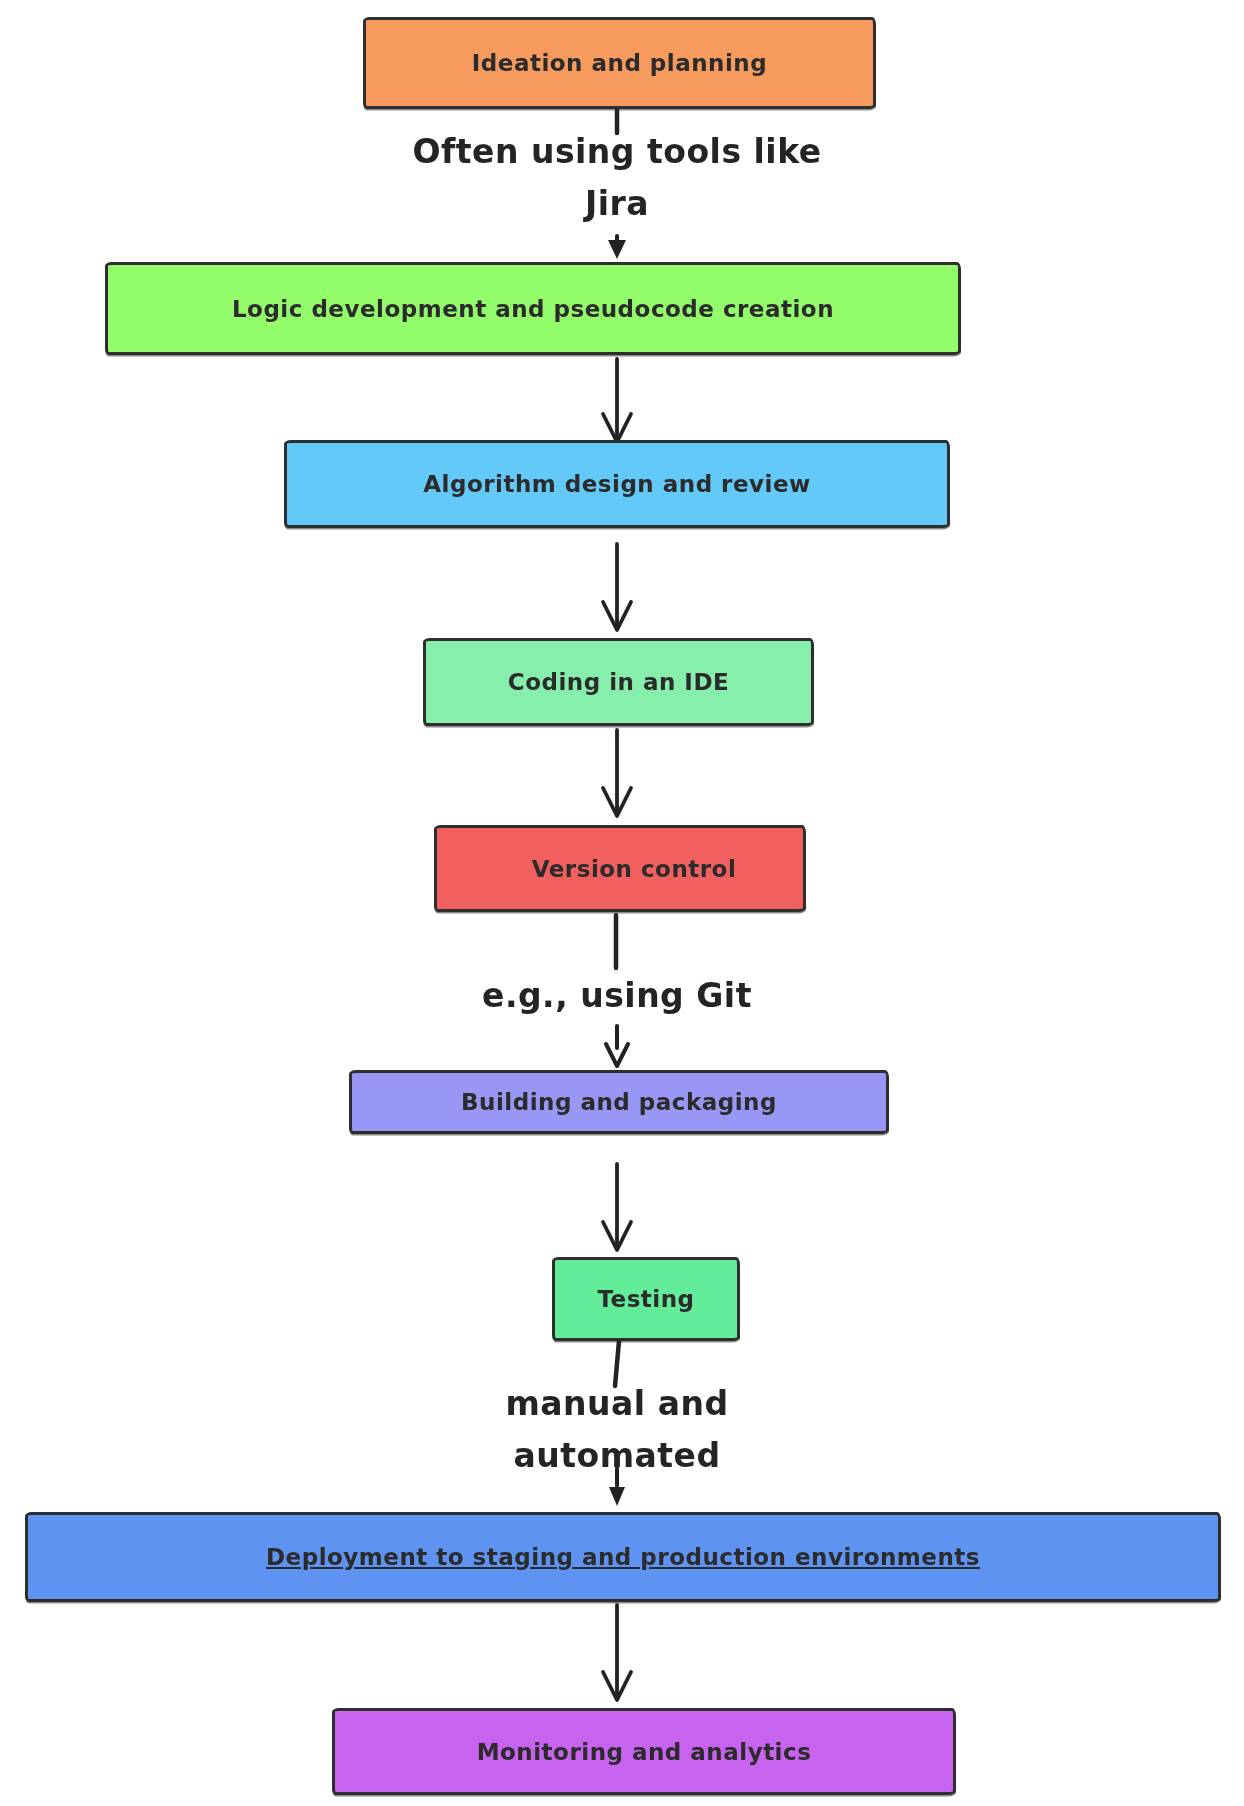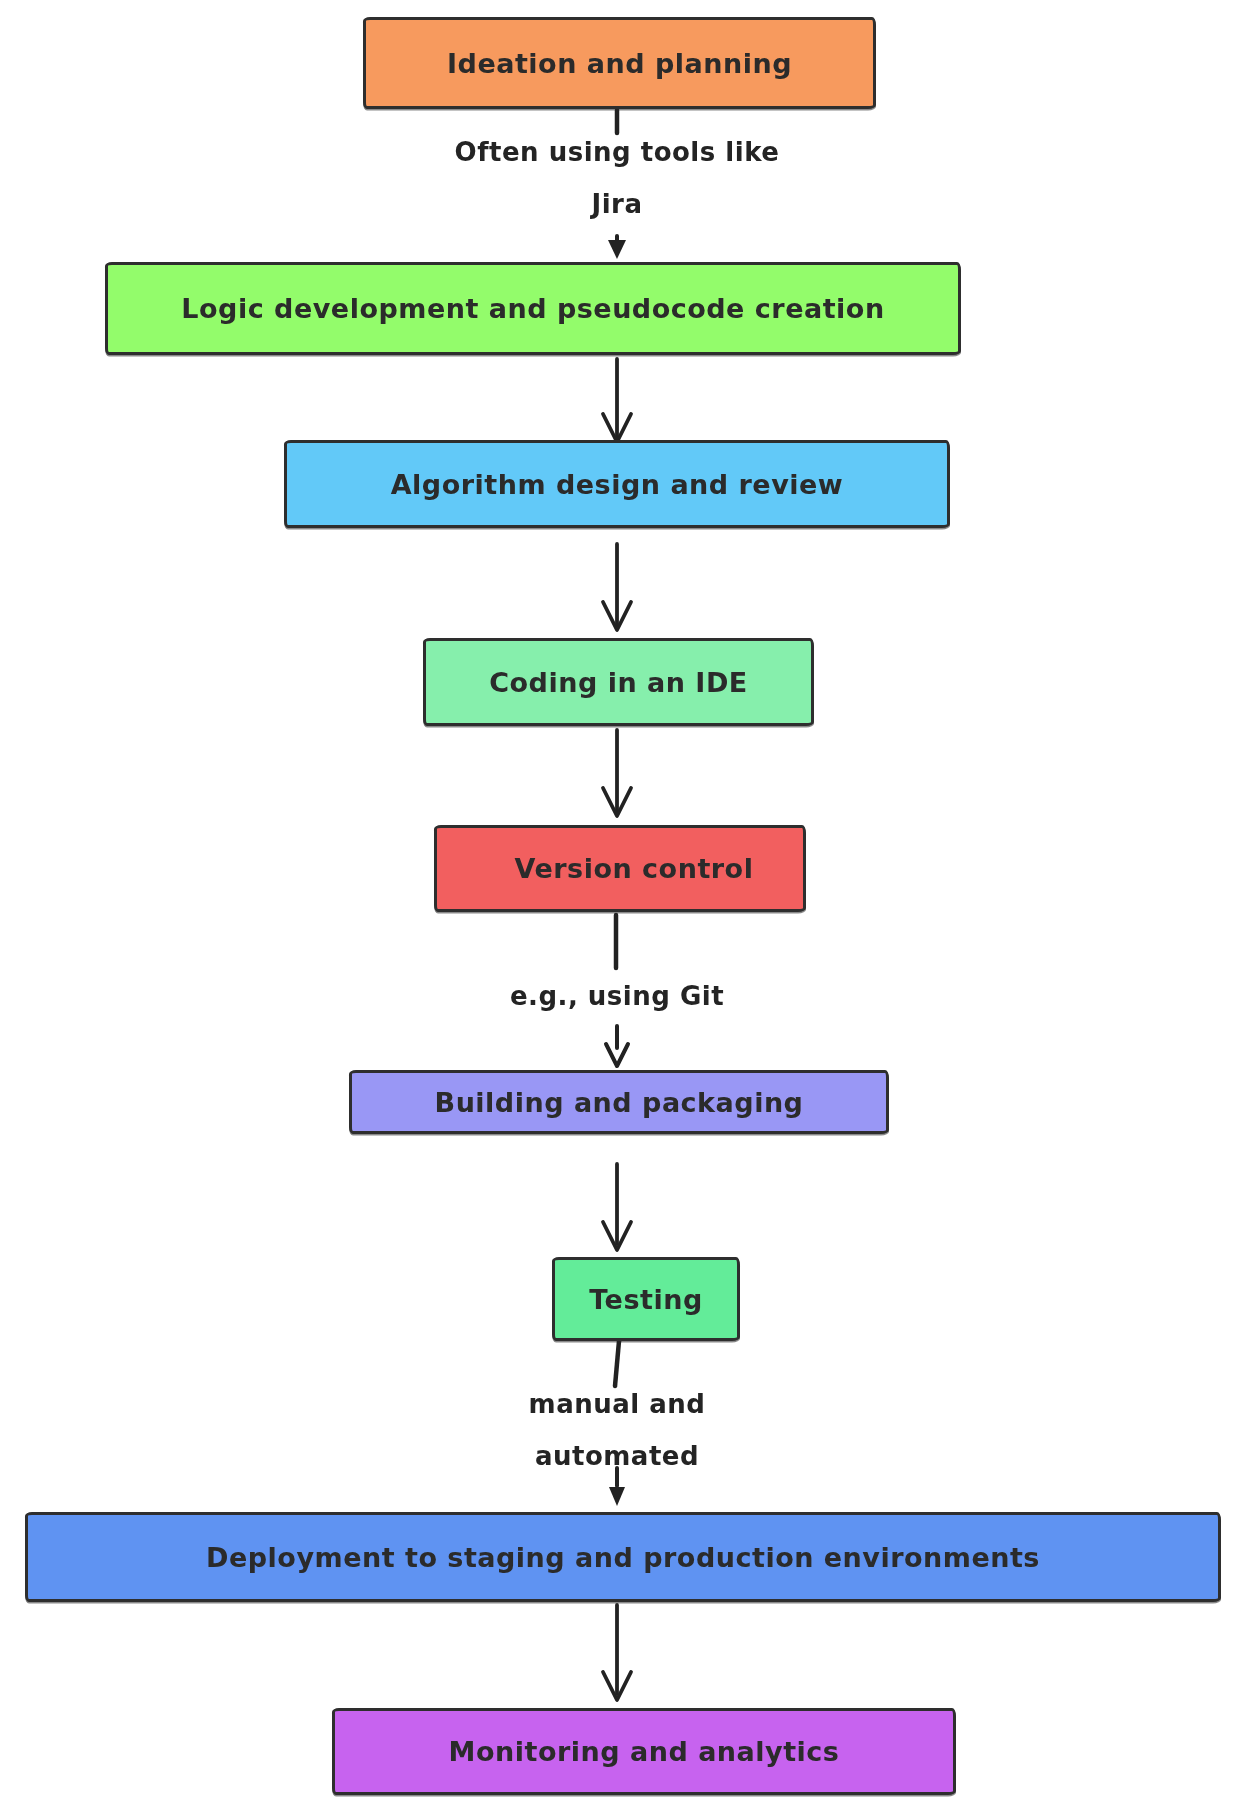--- a/index.html
+++ b/index.html
@@ -19,47 +19,47 @@
     color: #222222;
   }
   .node {
     position: absolute;
     display: flex;
     align-items: center;
     justify-content: center;
     border: 3.5px solid #2e2e2e;
     border-radius: 7px 4px 8px 4px / 4px 8px 4px 7px;
     box-shadow: 0 1.5px 0 0 rgba(40,40,40,0.55);
-    font-size: 27px;
+    font-size: 23px;
     font-weight: 600;
     letter-spacing: 0.5px;
     text-align: center;
     box-sizing: border-box;
     white-space: nowrap;
   }
   .edge-label {
     position: absolute;
     left: 217px;
     width: 800px;
     text-align: center;
-    font-size: 26px;
+    font-size: 33px;
     font-weight: 600;
     letter-spacing: 0.5px;
     line-height: 52px;
     color: #242424;
   }
   
   .n1 { left: 363px; top: 17px;   width: 513px;  height: 92px; }
   .n2 { left: 105px; top: 262px;  width: 856px; height: 93px; }
   .n3 { left: 284px; top: 440px;  width: 666px;  height: 88px; }
   .n4 { left: 423px; top: 638px;  width: 391px;  height: 88px; }
   .n5 { left: 434px; top: 825px;  width: 372px;  height: 87px; padding-left: 28px; }
   .n6 { left: 349px; top: 1070px; width: 540px;  height: 64px; }
   .n7 { left: 552px; top: 1257px; width: 188px;  height: 84px; }
-  .n8 { left: 25px;  top: 1512px; width: 1196px; height: 90px; }
+  .n8 { left: 25px;  top: 1512px; width: 1196px; height: 90px; text-decoration: underline; }
   .n9 { left: 332px; top: 1708px; width: 624px;  height: 87px; }
   .el1 { top: 126px; }
   .el2 { top: 970px; }
   .el3 { top: 1378px; }
 </style>
 </head>
 <body>
 
 <div id="canvas" style="background-color: rgb(255, 255, 255);">
 

